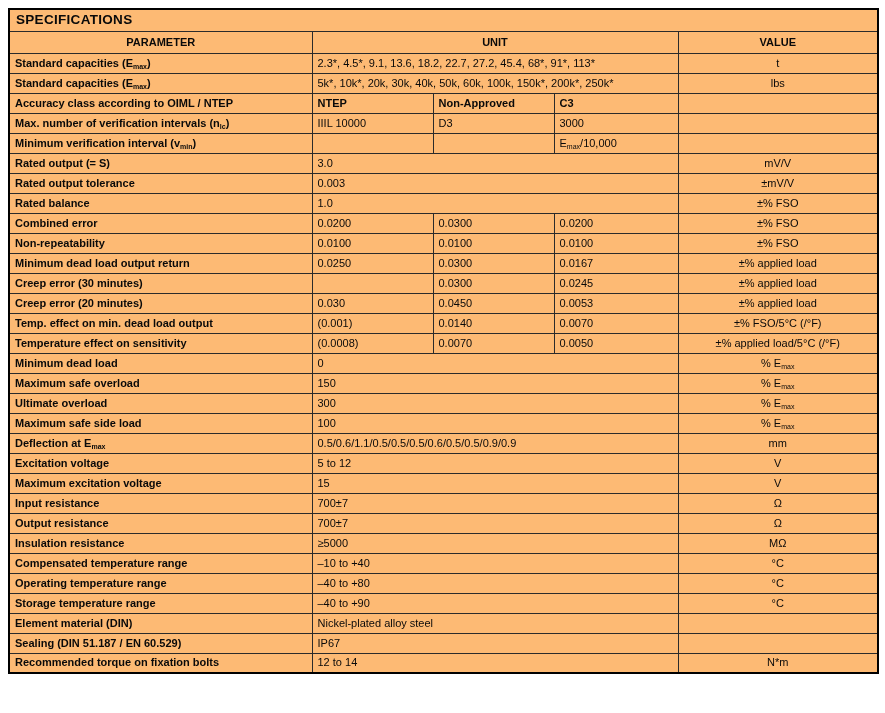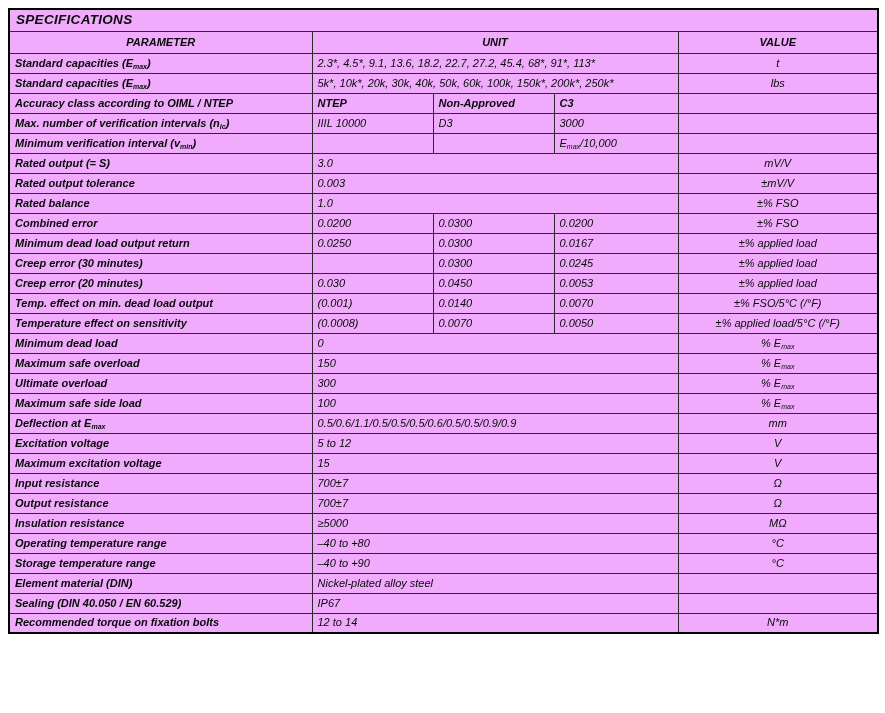--- a/index.html
+++ b/index.html
@@ -7,22 +7,21 @@
     width:885px;height:713px;overflow:hidden;
     font-family:"Liberation Sans","DejaVu Sans",sans-serif;
     color:#0a0a0a;
   }
   .page{padding:8px;}
   table.spec{
     border-collapse:collapse;
     table-layout:fixed;
     width:869px;
     border:2px solid #000;
-    background:#f0abfc;
-    font-style:italic;
+    background:#fdba74;
   }
   table.spec th, table.spec td{
     border:1px solid #2b2b2b;
     font-size:11px;
     line-height:1.25;
     padding:2px 5px;
     height:20px;
     box-sizing:border-box;
     overflow:hidden;
     vertical-align:middle;
@@ -115,20 +114,27 @@
           <td class="val">±% FSO</td>
         </tr>
         <tr>
           <td class="param">Combined error</td>
           <td class="mid">0.0200</td>
           <td class="mid">0.0300</td>
           <td class="mid">0.0200</td>
           <td class="val">±% FSO</td>
         </tr>
         <tr>
+          <td class="param">Non-repeatability</td>
+          <td class="mid">0.0100</td>
+          <td class="mid">0.0100</td>
+          <td class="mid">0.0100</td>
+          <td class="val">±% FSO</td>
+        </tr>
+        <tr>
           <td class="param">Minimum dead load output return</td>
           <td class="mid">0.0250</td>
           <td class="mid">0.0300</td>
           <td class="mid">0.0167</td>
           <td class="val">±% applied load</td>
         </tr>
         <tr>
           <td class="param">Creep error (30 minutes)</td>
           <td class="mid"></td>
           <td class="mid">0.0300</td>
@@ -200,36 +206,41 @@
           <td class="param">Output resistance</td>
           <td class="mid" colspan="3">700±7</td>
           <td class="val">Ω</td>
         </tr>
         <tr>
           <td class="param">Insulation resistance</td>
           <td class="mid" colspan="3">≥5000</td>
           <td class="val">MΩ</td>
         </tr>
         <tr>
+          <td class="param">Compensated temperature range</td>
+          <td class="mid" colspan="3">–10 to +40</td>
+          <td class="val">°C</td>
+        </tr>
+        <tr>
           <td class="param">Operating temperature range</td>
           <td class="mid" colspan="3">–40 to +80</td>
           <td class="val">°C</td>
         </tr>
         <tr>
           <td class="param">Storage temperature range</td>
           <td class="mid" colspan="3">–40 to +90</td>
           <td class="val">°C</td>
         </tr>
         <tr>
           <td class="param">Element material (DIN)</td>
           <td class="mid" colspan="3">Nickel-plated alloy steel</td>
           <td class="val"></td>
         </tr>
         <tr>
-          <td class="param">Sealing (DIN 40.050 / EN 60.529)</td>
+          <td class="param">Sealing (DIN 51.187 / EN 60.529)</td>
           <td class="mid" colspan="3">IP67</td>
           <td class="val"></td>
         </tr>
         <tr>
           <td class="param">Recommended torque on fixation bolts</td>
           <td class="mid" colspan="3">12 to 14</td>
           <td class="val">N*m</td>
         </tr>
       </tbody>
   </table>

